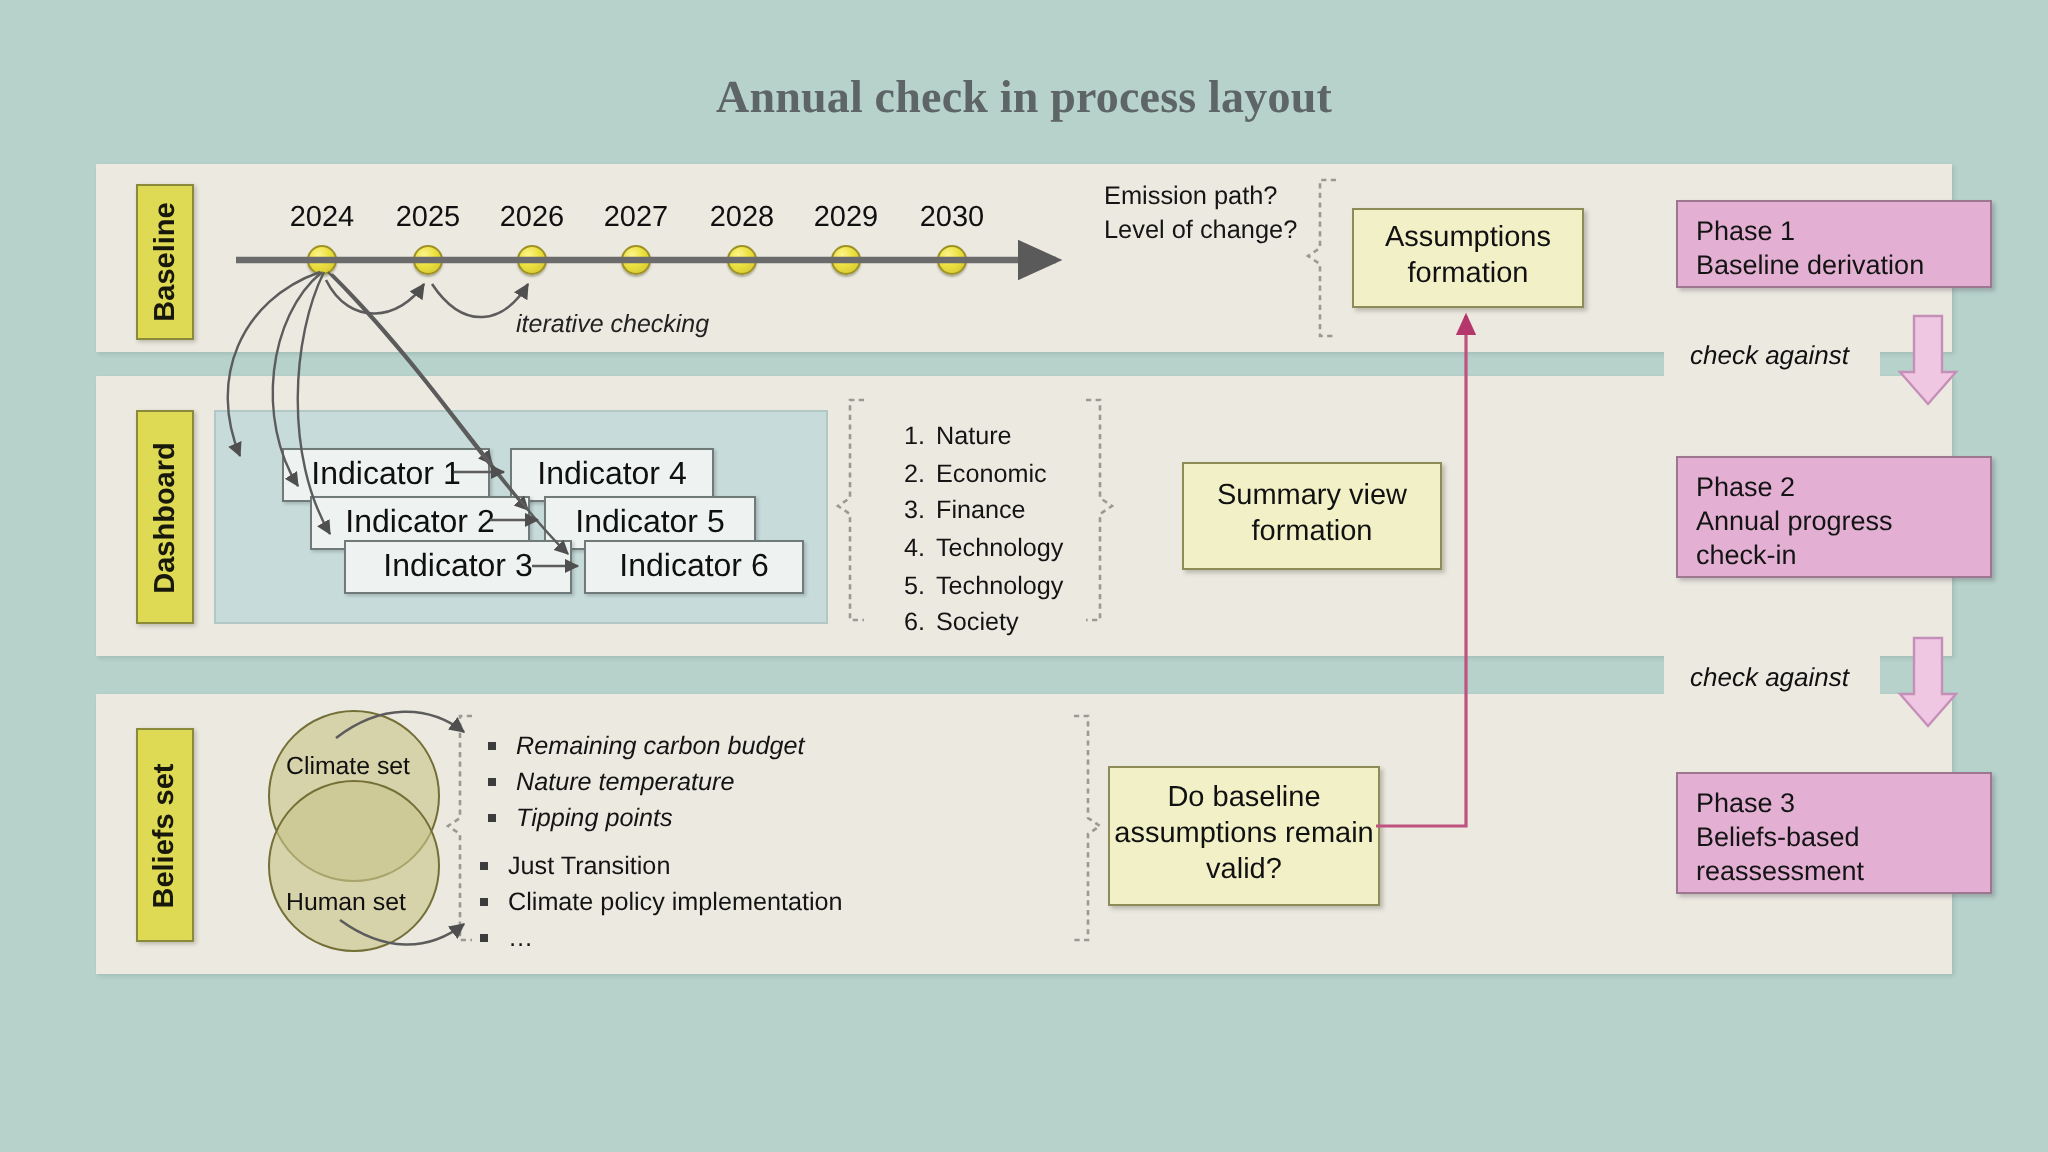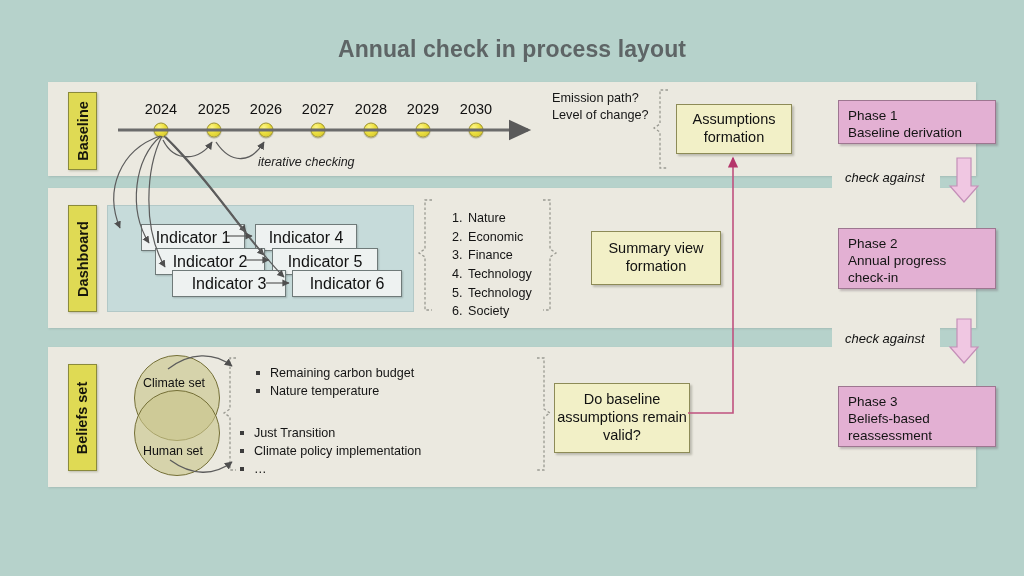--- a/index.html
+++ b/index.html
@@ -14,20 +14,21 @@
     color: #1a1a1a;
   }
   .stage { position: absolute; inset: 0; }
 
   
   .title {
     position: absolute; left: 0; top: 36px; width: 1024px;
     text-align: center;
     font-size: 23px; font-weight: bold; color: #5e6566;
     letter-spacing: .1px;
+    font-family: Liberation Serif, serif;
   }
 
   
   .row-panel {
     position: absolute;
     background: #ebe9e0;
     box-shadow: 1px 1px 2px rgba(80,90,90,.18);
   }
   #row-baseline  { left: 48px;  top: 82px;  width: 928px; height: 94px; }
   #row-dashboard { left: 48px;  top: 188px; width: 928px; height: 140px; }
@@ -149,21 +150,21 @@
   #venn-bot { left: 134px; top: 390px; width: 84px; height: 84px; }
   .venn-label {
     position: absolute; font-size: 12.4px; color: #101010; white-space: nowrap;
   }
   #venn-label-top { left: 143px; top: 376px; }
   #venn-label-bot { left: 143px; top: 444px; }
 
   .bullet-list {
     position: absolute; font-size: 12.6px; line-height: 1.42; color: #141414;
   }
-  #bul-1 { left: 256px; top: 365px; }
+  #bul-1 { left: 244px; top: 365px; font-style: italic; }
   #bul-2 { left: 240px; top: 425px; }
   .bullet-list div { position: relative; padding-left: 14px; }
   .bullet-list div::before {
     content: ""; position: absolute; left: 0; top: 6px;
     width: 4px; height: 4px; background: #3c3c3c;
   }
 
   svg.overlay {
     position: absolute; left: 0; top: 0; width: 1024px; height: 576px;
     pointer-events: none;
@@ -241,20 +242,21 @@
   <div class="box-yellow" id="box-summary">Summary view formation</div>
 
   <div class="venn-circle" id="venn-top"></div>
   <div class="venn-circle" id="venn-bot"></div>
   <div class="venn-label" id="venn-label-top">Climate set</div>
   <div class="venn-label" id="venn-label-bot">Human set</div>
 
   <div class="bullet-list" id="bul-1">
     <div>Remaining carbon budget</div>
     <div>Nature temperature</div>
+    <div>Tipping points</div>
   </div>
   <div class="bullet-list" id="bul-2">
     <div>Just Transition</div>
     <div>Climate policy implementation</div>
     <div>…</div>
   </div>
 
   <div class="box-yellow" id="box-valid">Do baseline assumptions remain valid?</div>
 
   <div class="phase-box" id="phase-1">

